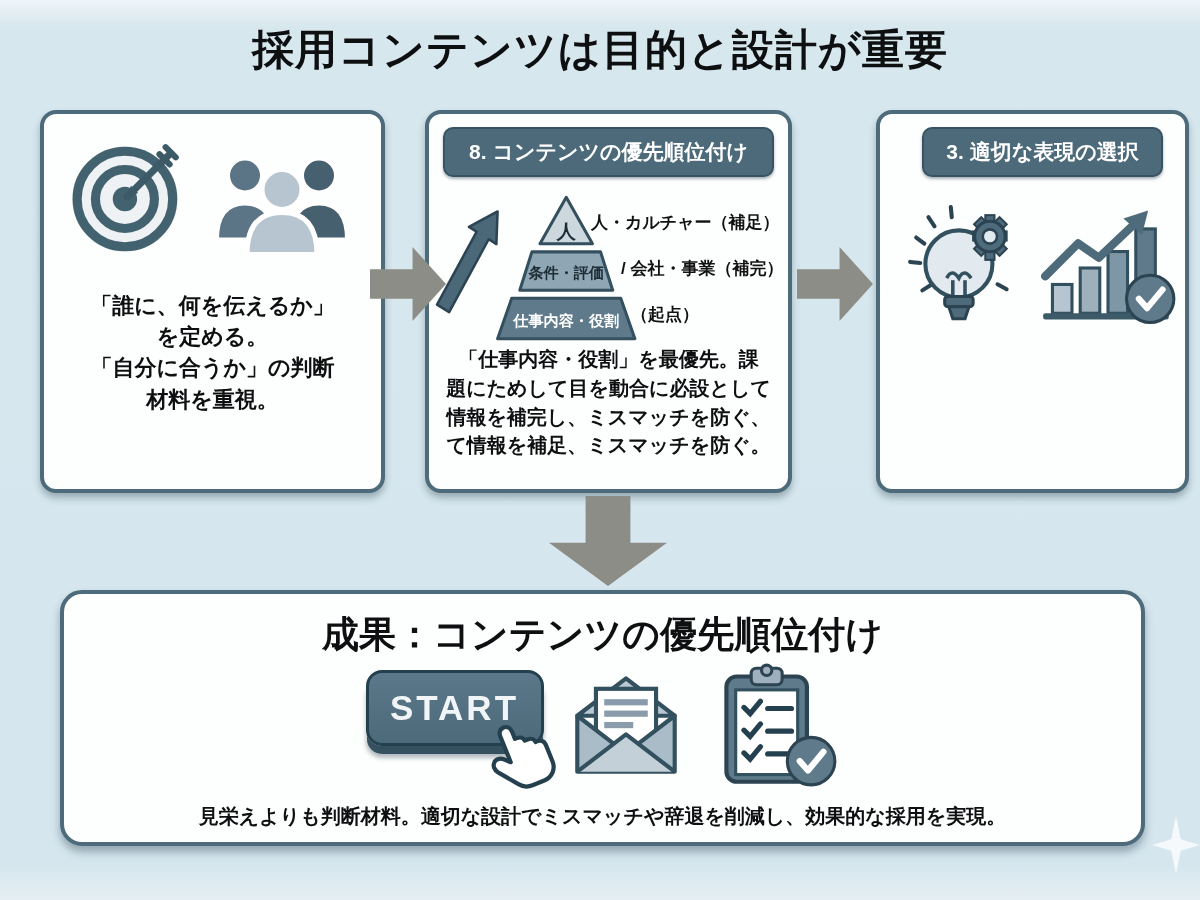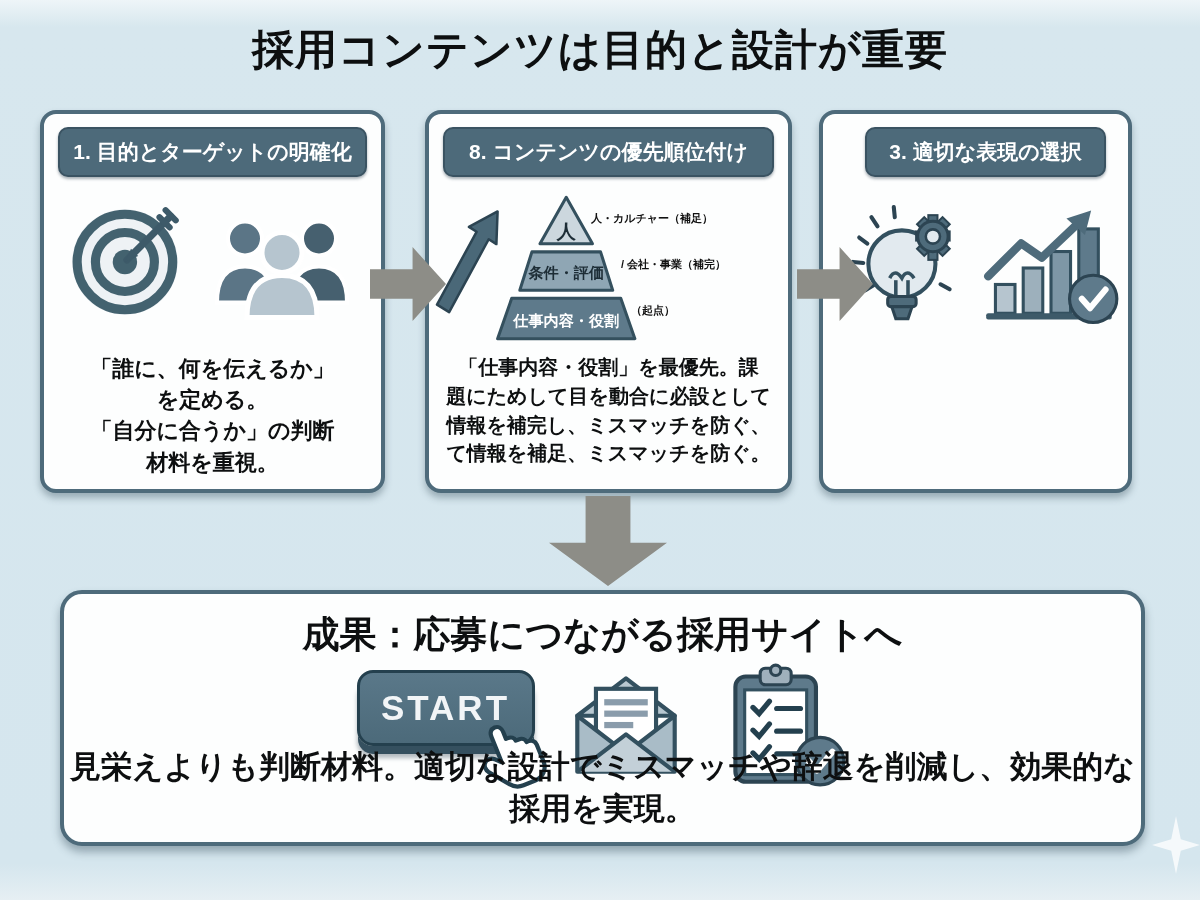--- a/index.html
+++ b/index.html
@@ -5,63 +5,62 @@
   html,body{margin:0;padding:0;}
   body{font-family:"Liberation Sans","DejaVu Sans",sans-serif;}
   .canvas{position:relative;width:1200px;height:900px;overflow:hidden;
     background:linear-gradient(180deg,#eef5f8 0%,#d7e7ee 3%,#d5e6ee 96%,#e6eff3 100%);text-decoration:underline;}
   .main-title{position:absolute;top:22px;left:0;width:100%;text-align:center;
     font-size:42px;font-weight:800;color:#0d0f10;letter-spacing:1px;}
   .step-box{position:absolute;top:110px;background:#fdfefe;border:4px solid #4e6b7b;
     border-radius:16px;box-shadow:0 5px 7px rgba(55,78,92,.38);box-sizing:border-box;}
   .step1{left:40px;width:345px;height:383px;}
   .step2{left:425px;width:367px;height:383px;}
-  .step3{left:819px;width:313px;height:383px;padding-left:20px;}
+  .step3{left:876px;width:313px;height:383px;padding-left:20px;}
   .step-header{margin:13px 14px 0;background:#4d6a7a;border:2px solid #3a5362;border-radius:10px;
     color:#fff;font-weight:700;font-size:21px;text-align:center;padding:9px 2px;
     box-shadow:0 2px 3px rgba(40,60,74,.4);}
   .step3 .step-header{margin:13px 22px 0;}
   .icon-row{display:flex;justify-content:center;align-items:center;gap:16px;margin-top:24px;}
   .step-body{margin-top:26px;padding:0 4px;text-align:center;font-weight:700;color:#0d0f10;
     font-size:22px;line-height:1.42;white-space:pre-line;}
-  .step2 .step-body{font-size:20px;line-height:1.44;margin-top:8px;}
+  .step2 .step-body{font-size:20px;line-height:1.44;margin-top:0;}
   .pyramid-wrap{position:relative;height:156px;margin-top:12px;}
-  .pyr-label{position:absolute;font-size:11px;font-weight:700;color:#111;white-space:nowrap;}
+  .pyr-label{position:absolute;font-size:17px;font-weight:700;color:#111;white-space:nowrap;}
   .arrow-right{position:absolute;background:#8d8d87;
     clip-path:polygon(0 30%,56% 30%,56% 0,100% 50%,56% 100%,56% 70%,0 70%);}
   .ar1{left:370px;top:247px;width:76px;height:74px;}
   .ar2{left:797px;top:247px;width:76px;height:74px;}
   .arrow-down{position:absolute;left:549px;top:496px;width:118px;height:90px;background:#8d8d87;
     clip-path:polygon(31% 0,69% 0,69% 52%,100% 52%,50% 100%,0 52%,31% 52%);}
   .result-box{position:absolute;left:60px;top:590px;width:1085px;height:256px;background:#fdfefe;
     border:4px solid #4e6b7b;border-radius:22px;box-shadow:0 6px 8px rgba(55,78,92,.42);box-sizing:border-box;}
   .result-title{margin-top:16px;text-align:center;font-size:37px;font-weight:800;color:#0d0f10;}
   .result-icons{position:absolute;left:0;right:0;top:76px;display:flex;justify-content:center;
-    align-items:flex-start;gap:40px;}
+    align-items:flex-start;gap:31px;}
   .start-wrap{position:relative;width:172px;height:100px;}
   .start-button{position:relative;width:172px;height:70px;border:3px solid #24404e;border-radius:16px;
     background:linear-gradient(180deg,#5a7889 0%,#4c6a7a 100%);
     box-shadow:0 9px 0 -1px #35505f,0 12px 4px rgba(40,60,74,.35);
     display:flex;align-items:center;justify-content:center;}
   .start-label{color:#f2f5f7;font-size:35px;font-weight:800;letter-spacing:3px;}
   .hand-cursor{position:absolute;right:-20px;bottom:-26px;transform:rotate(-22deg);}
   .result-footer{position:absolute;bottom:12px;left:0;width:100%;text-align:center;
-    font-size:31px;font-weight:700;color:#0d0f10;}
+    font-size:20px;font-weight:700;color:#0d0f10;}
   .sparkle{position:absolute;left:1152px;top:816px;width:48px;height:58px;background:#fff;opacity:.75;
     clip-path:polygon(50% 0,60% 40%,100% 50%,60% 60%,50% 100%,40% 60%,0 50%,40% 40%);}
 </style>
 </head>
 <body>
 
 <div class="canvas">
 
   <div class="main-title">採用コンテンツは目的と設計が重要</div>
 
   <div class="step-box step1">
-    <div class="step-header">1. 目的とターゲットの明確化</div>
     <div class="icon-row">
       <span>
         <svg width="122" height="122" viewBox="0 0 120 120">
           <circle cx="55" cy="60" r="52" fill="#eef2f5"></circle>
           <circle cx="55" cy="60" r="47" fill="none" stroke="#43626f" stroke-width="9"></circle>
           <circle cx="55" cy="60" r="29" fill="none" stroke="#43626f" stroke-width="9"></circle>
           <circle cx="55" cy="60" r="12" fill="#43626f"></circle>
           <line x1="57" y1="58" x2="100" y2="15" stroke="#3d5a69" stroke-width="7" stroke-linecap="round"></line>
           <line x1="89" y1="16" x2="99" y2="26" stroke="#3d5a69" stroke-width="6" stroke-linecap="round"></line>
           <line x1="95" y1="9" x2="105" y2="19" stroke="#3d5a69" stroke-width="6" stroke-linecap="round"></line>
@@ -158,21 +157,21 @@
         </svg>
       </span>
     </div>
   </div>
 
   <div class="arrow-right ar1"></div>
   <div class="arrow-right ar2"></div>
   <div class="arrow-down"></div>
 
   <div class="result-box">
-    <div class="result-title">成果：応募につながる採用サイトへ</div>
+    <div class="result-title">成果：コンテンツの優先順位付け</div>
     <div class="result-icons">
       <div class="start-wrap">
         <div class="start-button">
           <span class="start-label">START</span>
         </div>
         <span class="hand-cursor">
           <svg width="70" height="76" viewBox="0 0 64 72">
             <path d="M25 6 c-4 0 -6 3 -6 7 l0 26 -5 -5 c-3 -3 -8 -3 -10 0 c-2 2 -2 6 0 9 l14 18 c3 4 7 6 12 6 l12 0 c8 0 14 -6 14 -14 l0 -17 c0 -4 -3 -6 -6 -6 l-2 0 c0 -3 -3 -5 -6 -5 l-3 0 c0 -3 -3 -5 -6 -5 l-2 0 0 -7 c0 -4 -2 -7 -6 -7 z" fill="#ffffff" stroke="#24404e" stroke-width="4" stroke-linejoin="round"></path>
           </svg>
         </span>

